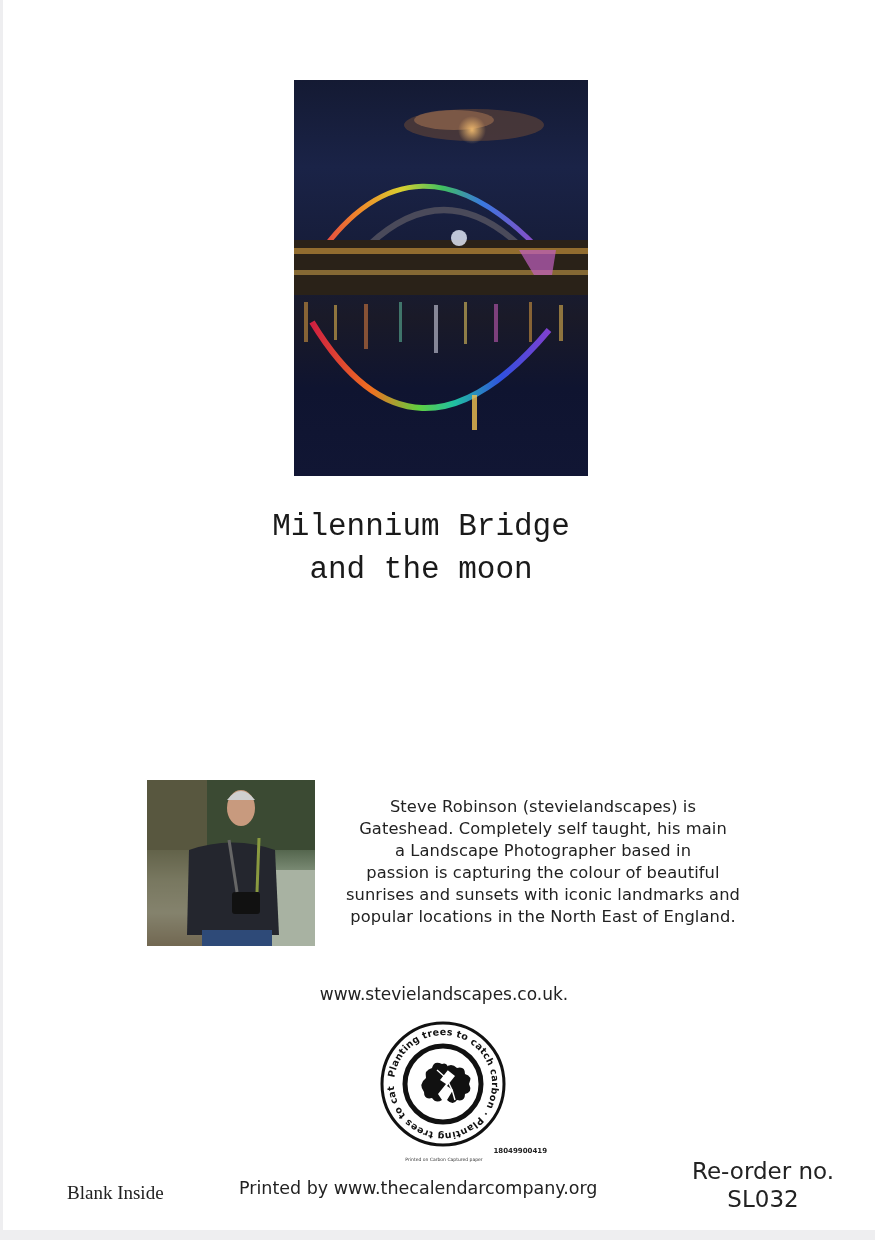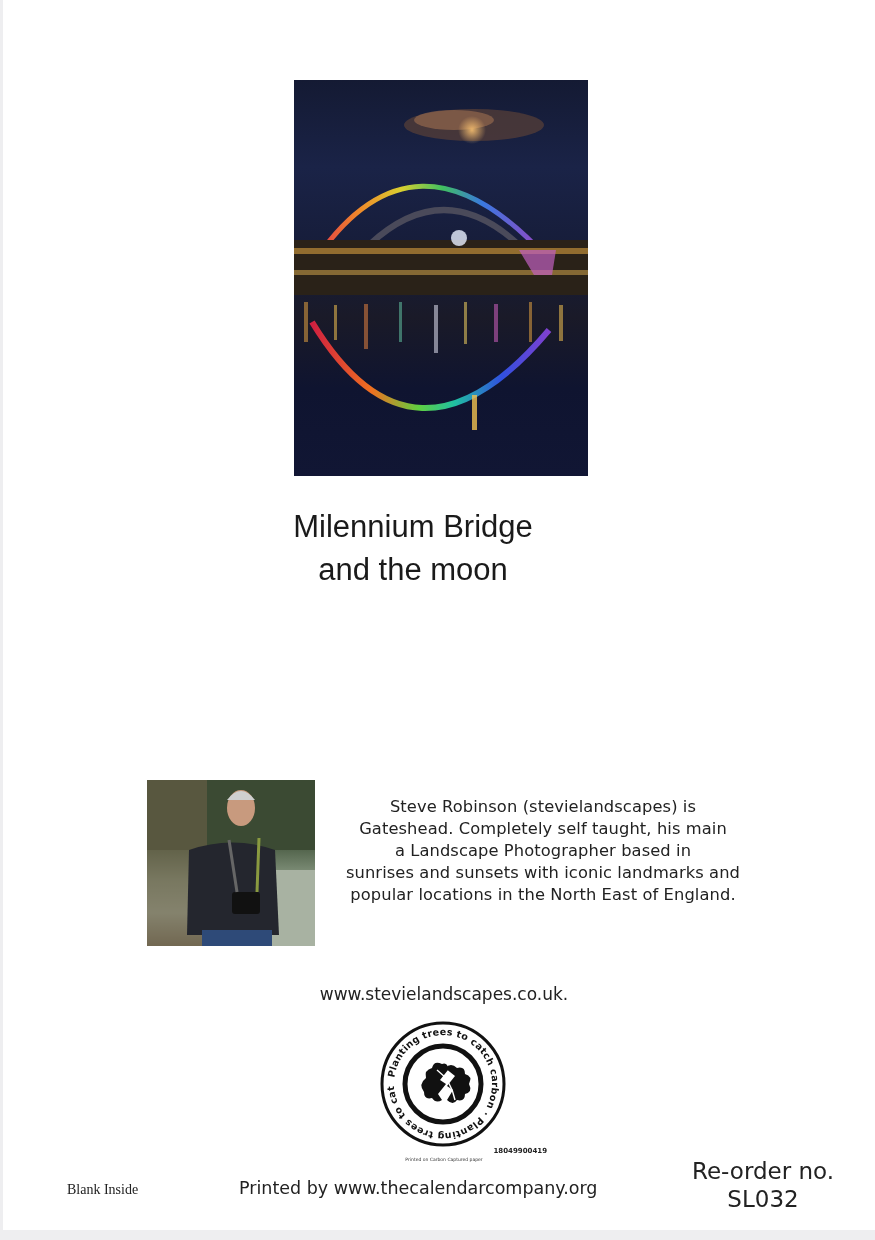--- a/index.html
+++ b/index.html
@@ -13,23 +13,23 @@
       position: absolute; left: 3px; top: 0; width: 872px; height: 1230px;
       background: #ffffff;
     }
     .cover-photo {
       position: absolute; left: 291px; top: 80px; width: 294px; height: 396px;
       overflow: hidden;
       background: linear-gradient(180deg, #141a33 0%, #1a2347 22%, #161c38 45%, #1a1a28 60%, #0f1430 78%, #111634 100%);
     }
     .cover-photo svg { position: absolute; left: 0; top: 0; }
     .title {
-      position: absolute; left: 0; width: 820px; top: 505px;
+      position: absolute; left: 8px; width: 820px; top: 505px;
       text-align: center;
-      font-family: Liberation Sans, sans-serif;
+      font-family: Liberation Mono, monospace;
       font-size: 31px; line-height: 43px; color: #1a1a1a;
     }
     .author-photo {
       position: absolute; left: 144px; top: 780px; width: 168px; height: 166px;
       overflow: hidden;
       background: linear-gradient(180deg, #6b7a5a 0%, #3f5138 35%, #8a9a84 60%, #a9b5a5 80%, #7a7260 100%);
     }
     .bio {
       position: absolute; left: 320px; top: 796px; width: 440px;
       font-family: "DejaVu Sans", sans-serif;
@@ -51,21 +51,21 @@
       text-align: right; font-family: "DejaVu Sans", sans-serif;
       font-size: 7px; font-weight: bold; color: #222;
     }
     .badge-caption {
       position: absolute; left: 338px; width: 206px; top: 1157px;
       text-align: center; font-family: "DejaVu Sans", sans-serif;
       font-size: 4.5px; color: #333;
     }
     .blank-inside {
       position: absolute; left: 64px; top: 1182px;
-      font-family: "Liberation Serif", serif; font-size: 14px; color: #222;
+      font-family: "Liberation Serif", serif; font-size: 19px; color: #222;
     }
     .printed-by {
       position: absolute; left: 236px; top: 1178px;
       font-family: "DejaVu Sans", sans-serif; font-size: 17.5px; color: #222; text-align: center;
     }
     .reorder {
       position: absolute; left: 680px; width: 160px; top: 1157px;
       text-align: center; font-family: "DejaVu Sans", sans-serif;
       font-size: 23px; line-height: 28px; color: #222;
     }
@@ -151,20 +151,21 @@
       <rect x="85" y="112" width="28" height="22" rx="3" fill="#111"></rect>
       <line x1="82" y1="60" x2="90" y2="112" stroke="#666" stroke-width="3"></line>
       <line x1="112" y1="58" x2="110" y2="112" stroke="#8a9a40" stroke-width="3"></line>
     </svg>
   </div>
 
   <div class="bio">
     <div>Steve Robinson (stevielandscapes) is</div>
     <div>Gateshead. Completely self taught, his main</div>
     <div>a Landscape Photographer based in</div>
+    <div>passion is capturing the colour of beautiful</div>
     <div>sunrises and sunsets with iconic landmarks and</div>
     <div>popular locations in the North East of England.</div>
   </div>
 
   <div class="website">www.stevielandscapes.co.uk.</div>
 
   <div class="badge">
     <svg width="128" height="128" viewBox="0 0 128 128">
       <defs>
         <path id="ringPath" d="M64,64 m-49,0 a49,49 0 1,1 98,0 a49,49 0 1,1 -98,0"></path>

